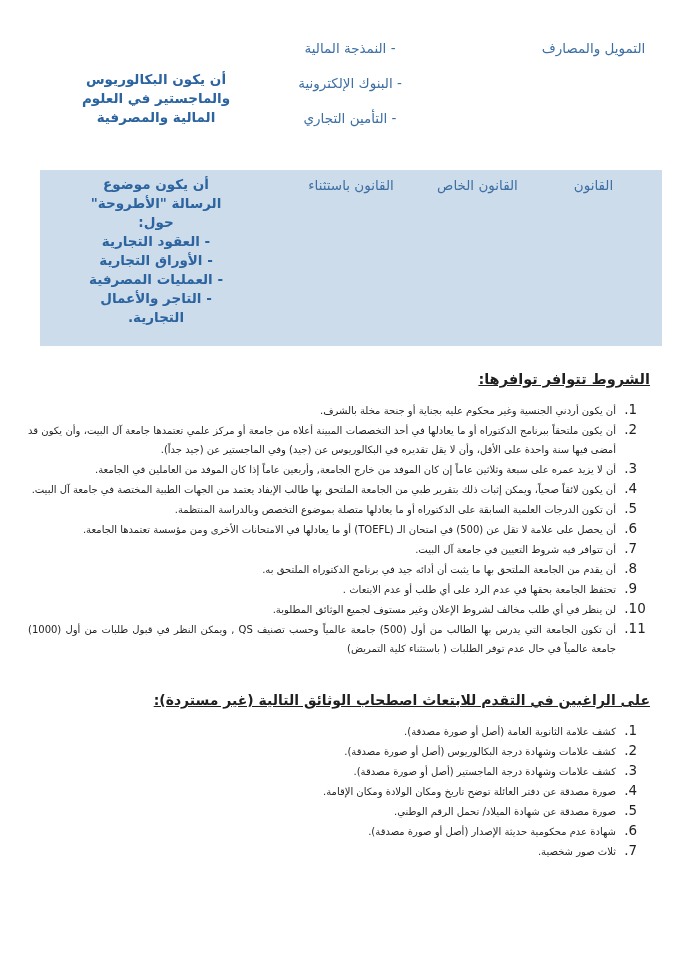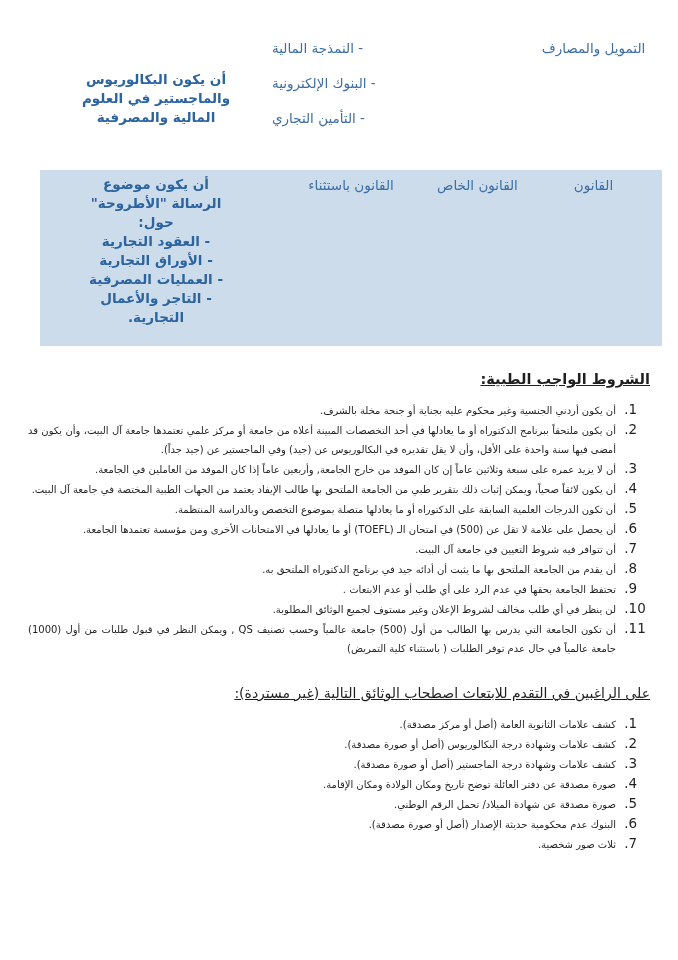--- a/index.html
+++ b/index.html
@@ -14,33 +14,33 @@
   .page{
     width:678px;height:960px;margin:0 auto;background:#ffffff;
     direction:rtl;color:var(--body-text);position:relative;overflow:hidden;
   }
   
   .ptable{margin:36px 16px 0 40px;width:622px;}
   .trow{display:grid;grid-template-columns:137px 95px 158px 1fr;}
   .trow-finance{padding:2px 0 8px 0;min-height:134px;}
   .trow-law{background:var(--band-bg);padding:5px 0 16px 0;min-height:176px;}
   .cell{font-size:13.5px;line-height:20px;color:var(--table-text);text-align:center;}
-  .cell-subs{text-align:left;padding-right:2px;}
+  .cell-subs{text-align:center;padding-right:2px;}
   .sub-item{margin-bottom:15px;white-space:nowrap;}
   .cell-cond{color:var(--table-bold-text);font-weight:bold;line-height:19px;}
   .trow-finance .cell-cond{padding-top:32px;}
   .cond-inner{width:152px;margin:0 auto;}
   .cond-inner-narrow{width:138px;margin:0 auto;}
   .thesis-topic{text-align:center;}
   
   .section{margin:0 28px 0 28px;}
   .sec-heading{font-size:14.5px;line-height:20px;margin:0;}
   .sec-heading .hd{ text-decoration:underline;}
   .heading-bold{font-weight:bold;margin-top:23px;}
-  .heading-normal{font-weight:normal;font-size:14px;margin-top:25px;}
+  .heading-normal{font-weight:bold;font-size:14px;margin-top:32px;}
   ol.doc-list{margin:11px 0 0 0;padding:0 30px 0 0;}
   ol.doc-list li{
     font-size:10px;line-height:19px;text-align:justify;
     padding-right:4px;
   }
   ol.doc-list li::marker{font-size:13.5px;}
 </style>
 </head>
 <body>
 
@@ -83,21 +83,21 @@
 
               <div class="thesis-topic">- التاجر والأعمال التجارية.</div>
             </div>
         </div>
       </div>
     </div>
 
   </div>
 
   <div class="section">
-    <h2 class="sec-heading heading-bold"><span class="hd">الشروط الواجب الطبية:</span></h2>
+    <h2 class="sec-heading heading-bold"><span class="hd">الشروط تتوافر توافرها:</span></h2>
     <ol class="doc-list">
 
         <li>أن يكون أردني الجنسية وغير محكوم عليه بجناية أو جنحة مخلة بالشرف.</li>
 
         <li>أن يكون ملتحقاً ببرنامج الدكتوراه أو ما يعادلها في أحد التخصصات المبينة أعلاه من جامعة أو مركز علمي تعتمدها جامعة آل البيت، وأن يكون قد أمضى فيها سنة واحدة على الأقل، وأن لا يقل تقديره في البكالوريوس عن (جيد) وفي الماجستير عن (جيد جداً).</li>
 
         <li>أن لا يزيد عمره على سبعة وثلاثين عاماً إن كان الموفد من خارج الجامعة, وأربعين عاماً إذا كان الموفد من العاملين في الجامعة.</li>
 
         <li>أن يكون لائقاً صحياً، ويمكن إثبات ذلك بتقرير طبي من الجامعة الملتحق بها طالب الإيفاد يعتمد من الجهات الطبية المختصة في جامعة آل البيت.</li>
 
@@ -114,30 +114,30 @@
         <li>لن ينظر في أي طلب مخالف لشروط الإعلان وغير مستوف لجميع الوثائق المطلوبة.</li>
 
         <li>أن تكون الجامعة التي يدرس بها الطالب من أول (500) جامعة عالمياً وحسب تصنيف QS , ويمكن النظر في قبول طلبات من أول (1000) جامعة عالمياً في حال عدم توفر الطلبات ( باستثناء كلية التمريض)</li>
       </ol>
   </div>
 
   <div class="section">
     <h2 class="sec-heading heading-normal"><span class="hd">على الراغبين في التقدم للابتعاث اصطحاب الوثائق التالية (غير مستردة):</span></h2>
     <ol class="doc-list">
 
-        <li>كشف علامات الثانوية العامة (أصل أو مركز مصدقة).</li>
+        <li>كشف علامة الثانوية العامة (أصل أو صورة مصدقة).</li>
 
         <li>كشف علامات وشهادة درجة البكالوريوس (أصل أو صورة مصدقة).</li>
 
         <li>كشف علامات وشهادة درجة الماجستير (أصل أو صورة مصدقة).</li>
 
         <li>صورة مصدقة عن دفتر العائلة توضح تاريخ ومكان الولادة ومكان الإقامة.</li>
 
         <li>صورة مصدقة عن شهادة الميلاد/ تحمل الرقم الوطني.</li>
 
-        <li>البنوك عدم محكومية حديثة الإصدار (أصل أو صورة مصدقة).</li>
+        <li>شهادة عدم محكومية حديثة الإصدار (أصل أو صورة مصدقة).</li>
 
         <li>ثلاث صور شخصية.</li>
 
       </ol>
   </div>
 
 </div>
 
 </body></html>

